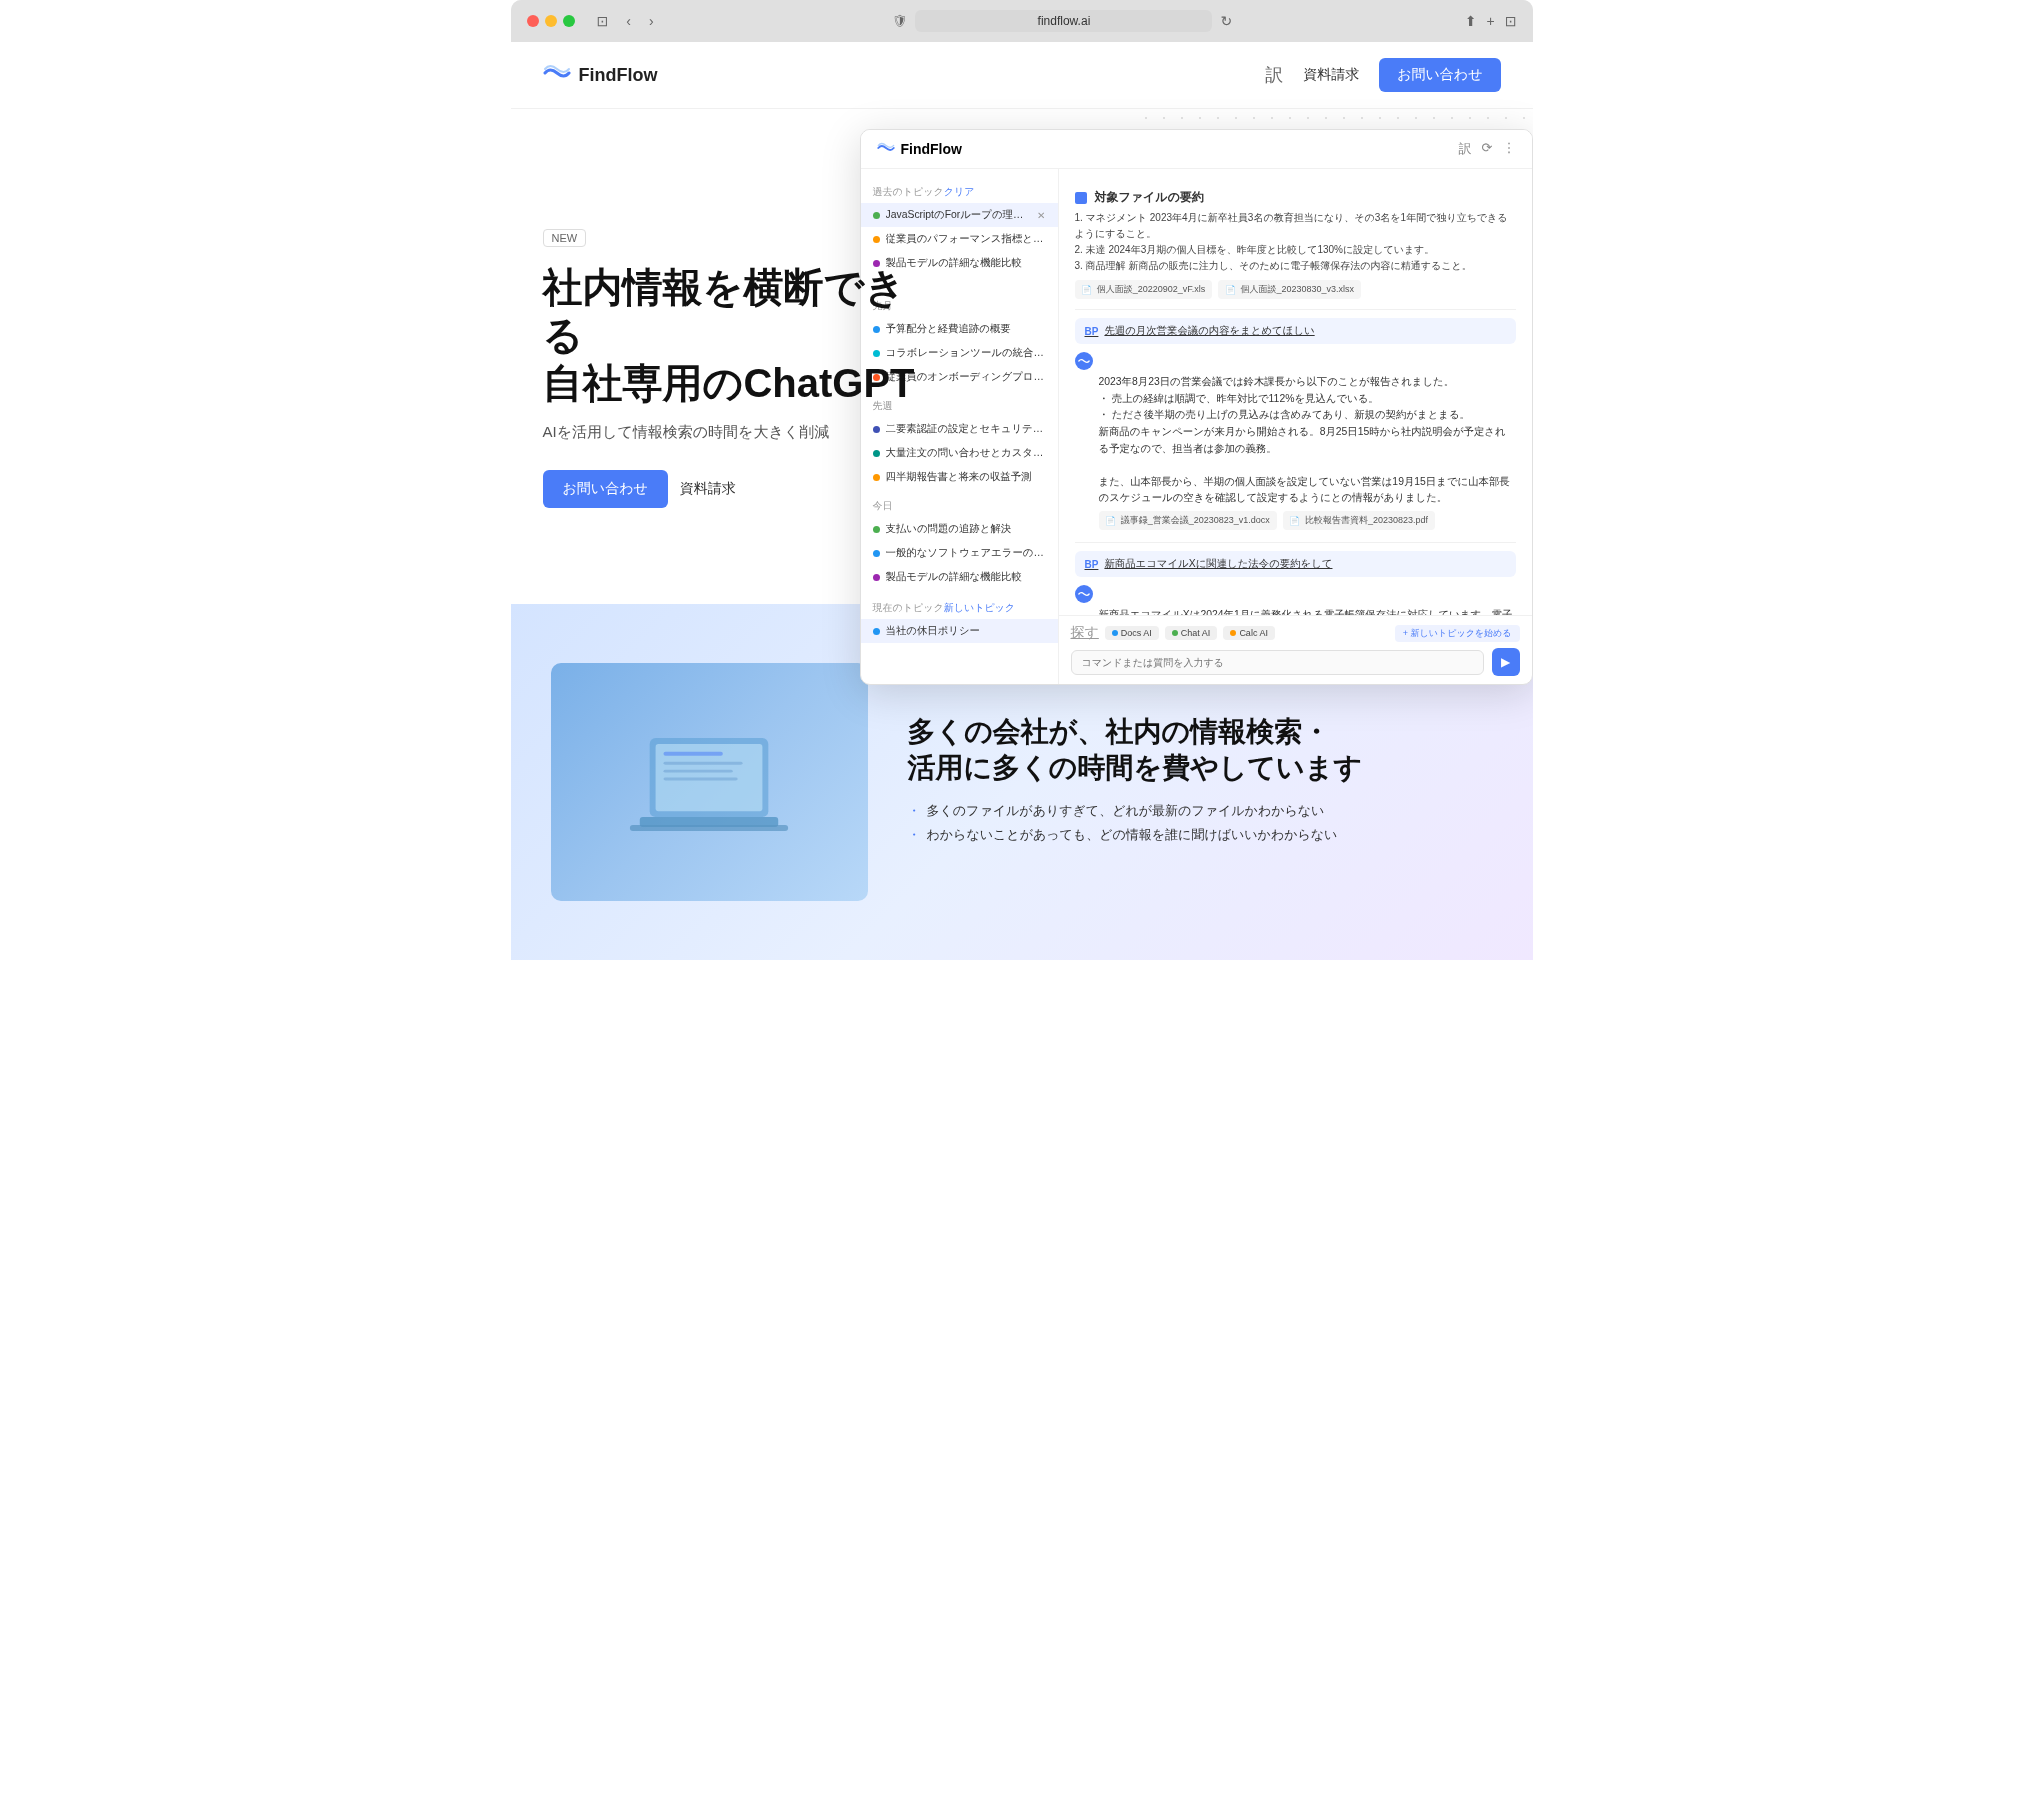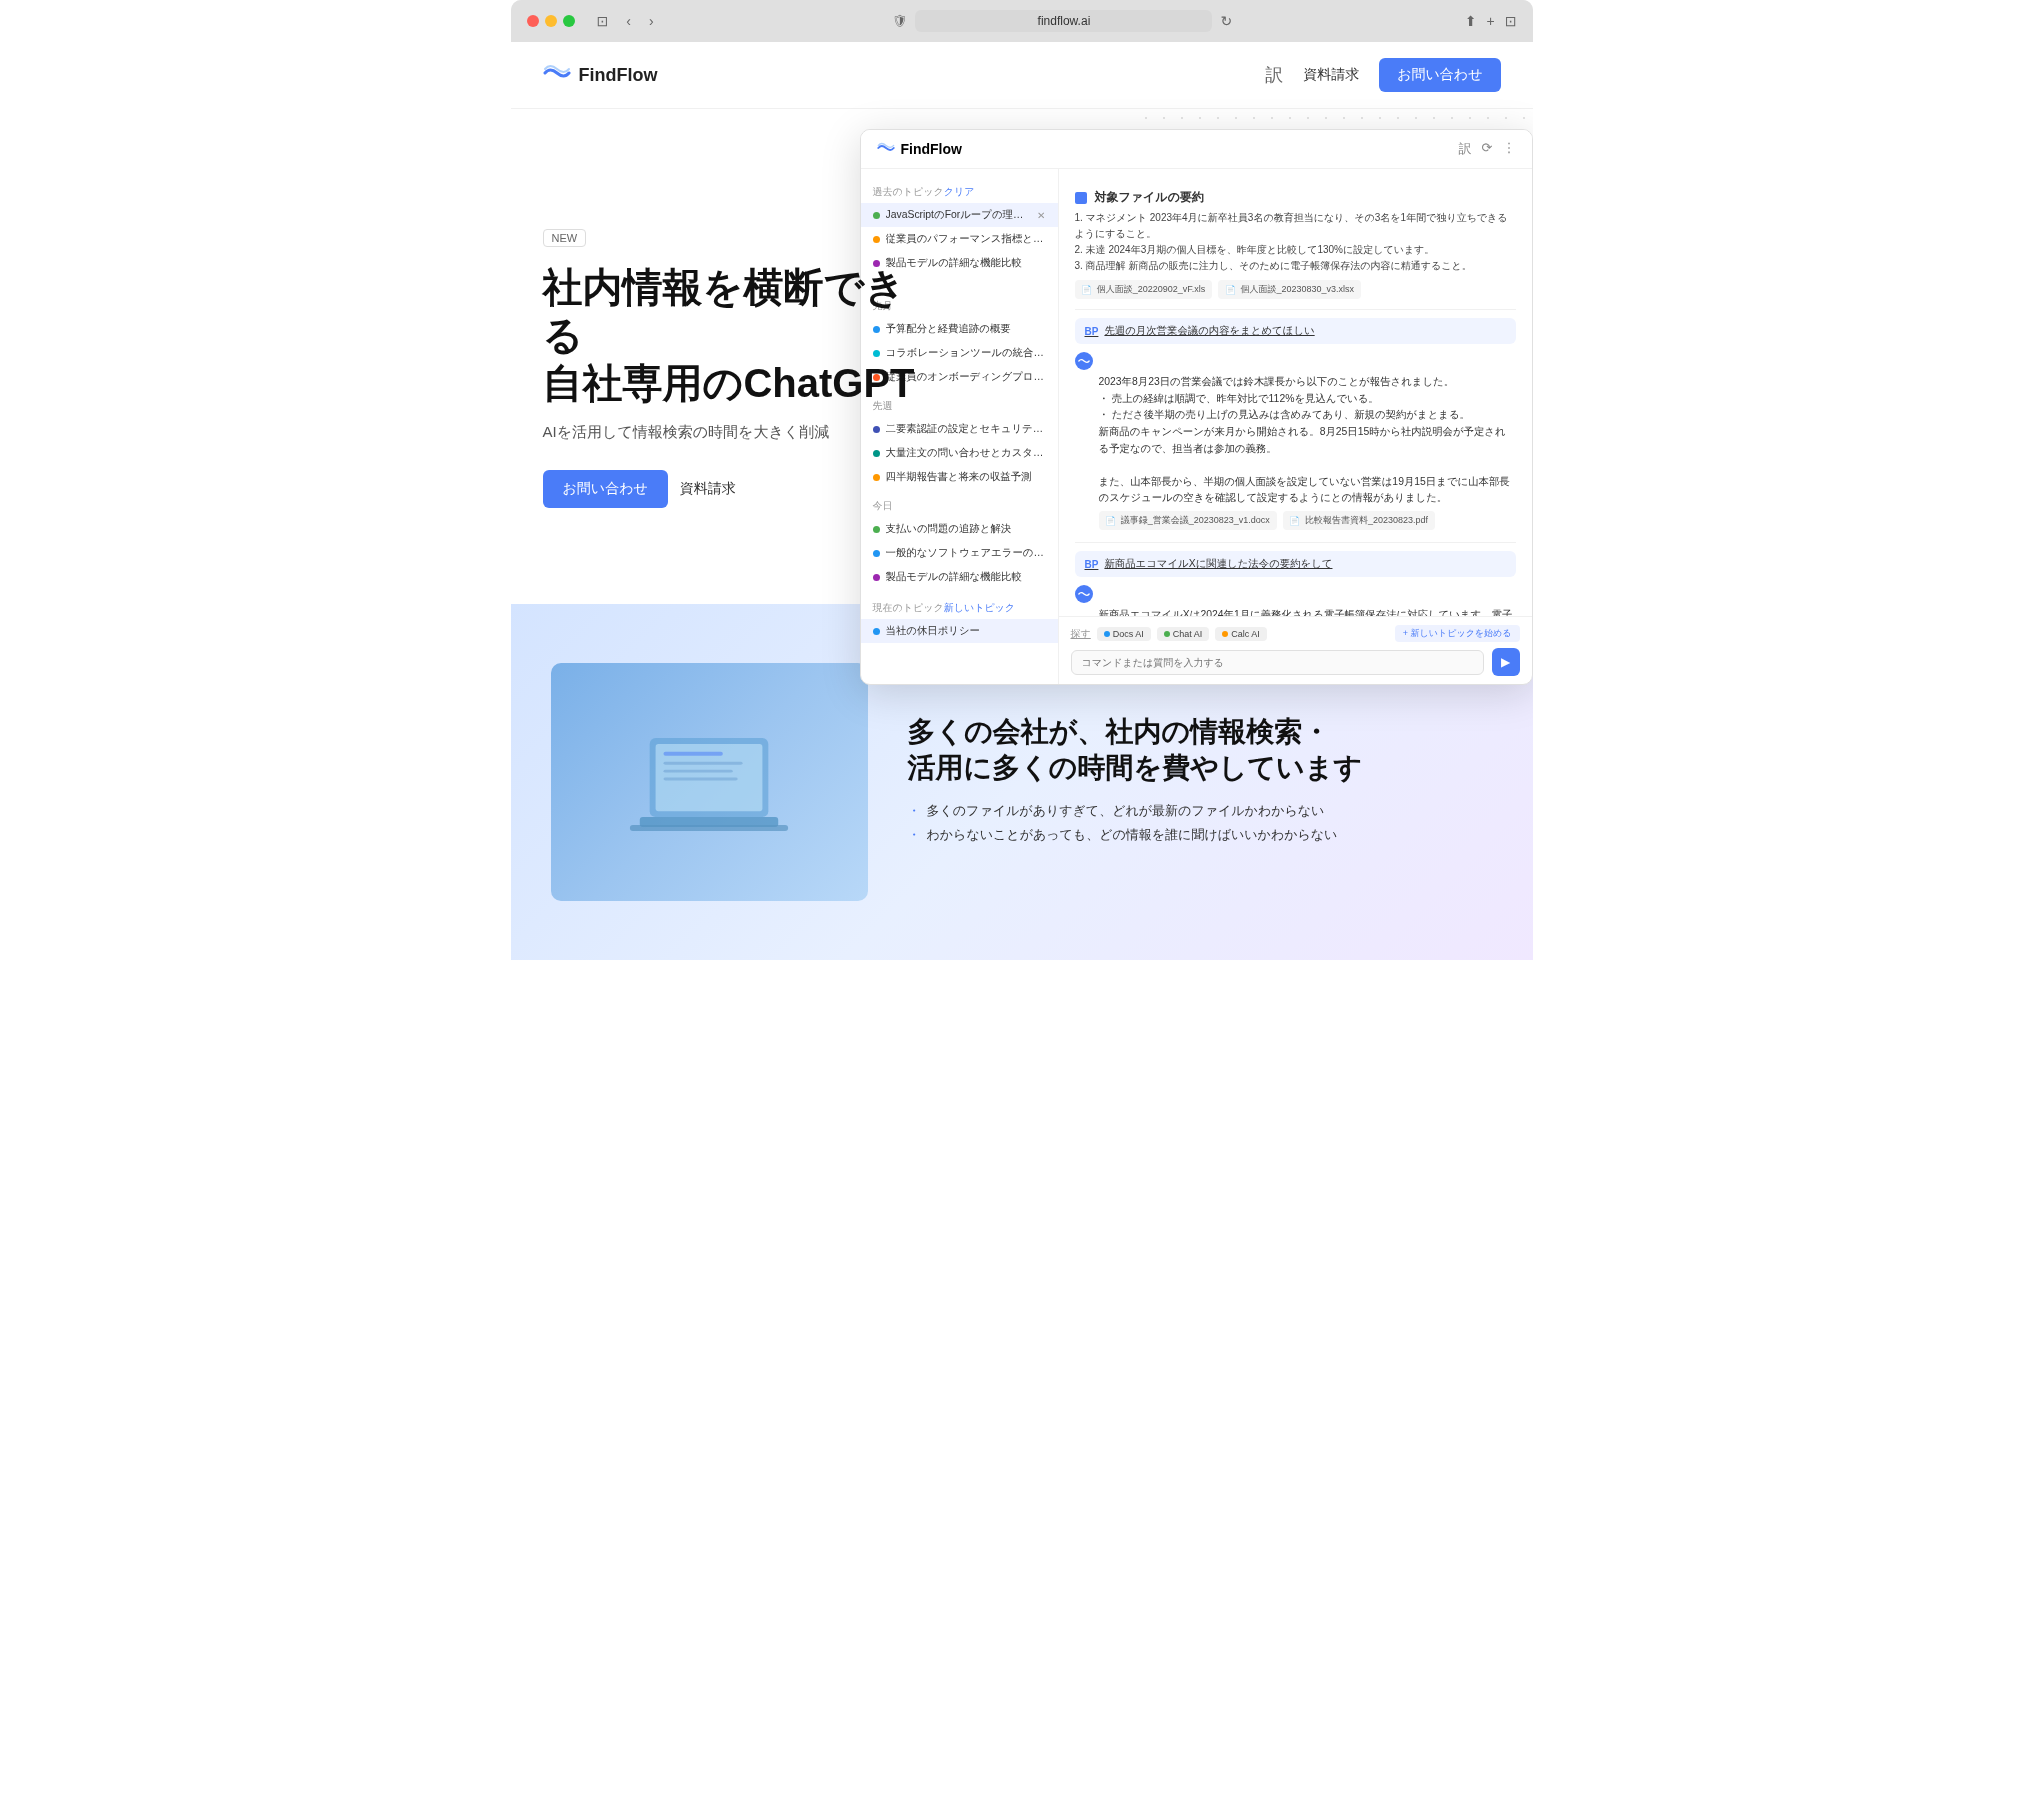--- a/index.html
+++ b/index.html
@@ -247,21 +247,21 @@
     
     .chat-footer {
       border-top: 1px solid #f0f0f0;
       padding: 8px 12px;
     }
     .chat-tags {
       display: flex; align-items: center; gap: 6px;
       margin-bottom: 6px;
     }
     .chat-tag-label {
-      font-size: 10px; color: #999; text-decoration: underline;
+      font-size: 14px; color: #999; text-decoration: underline;
     }
     .chat-tag {
       display: flex; align-items: center; gap: 3px;
       background: #f0f0f0; border-radius: 4px;
       padding: 2px 7px; font-size: 9px; color: #444;
       cursor: pointer;
     }
     .chat-tag .tag-dot {
       width: 6px; height: 6px; border-radius: 50%;
     }

